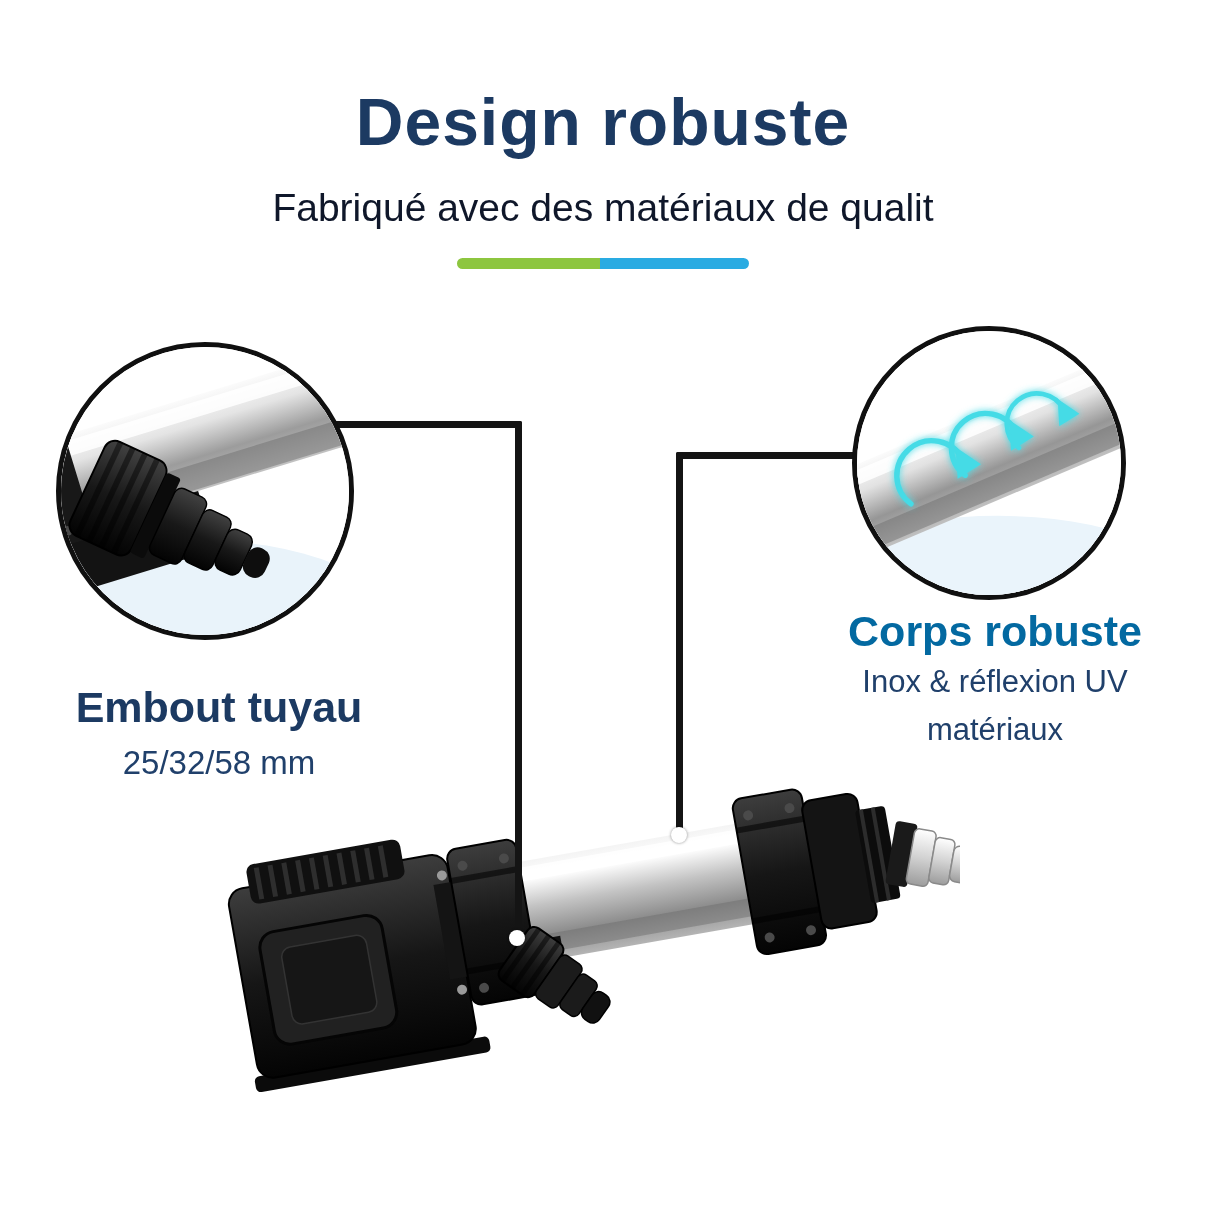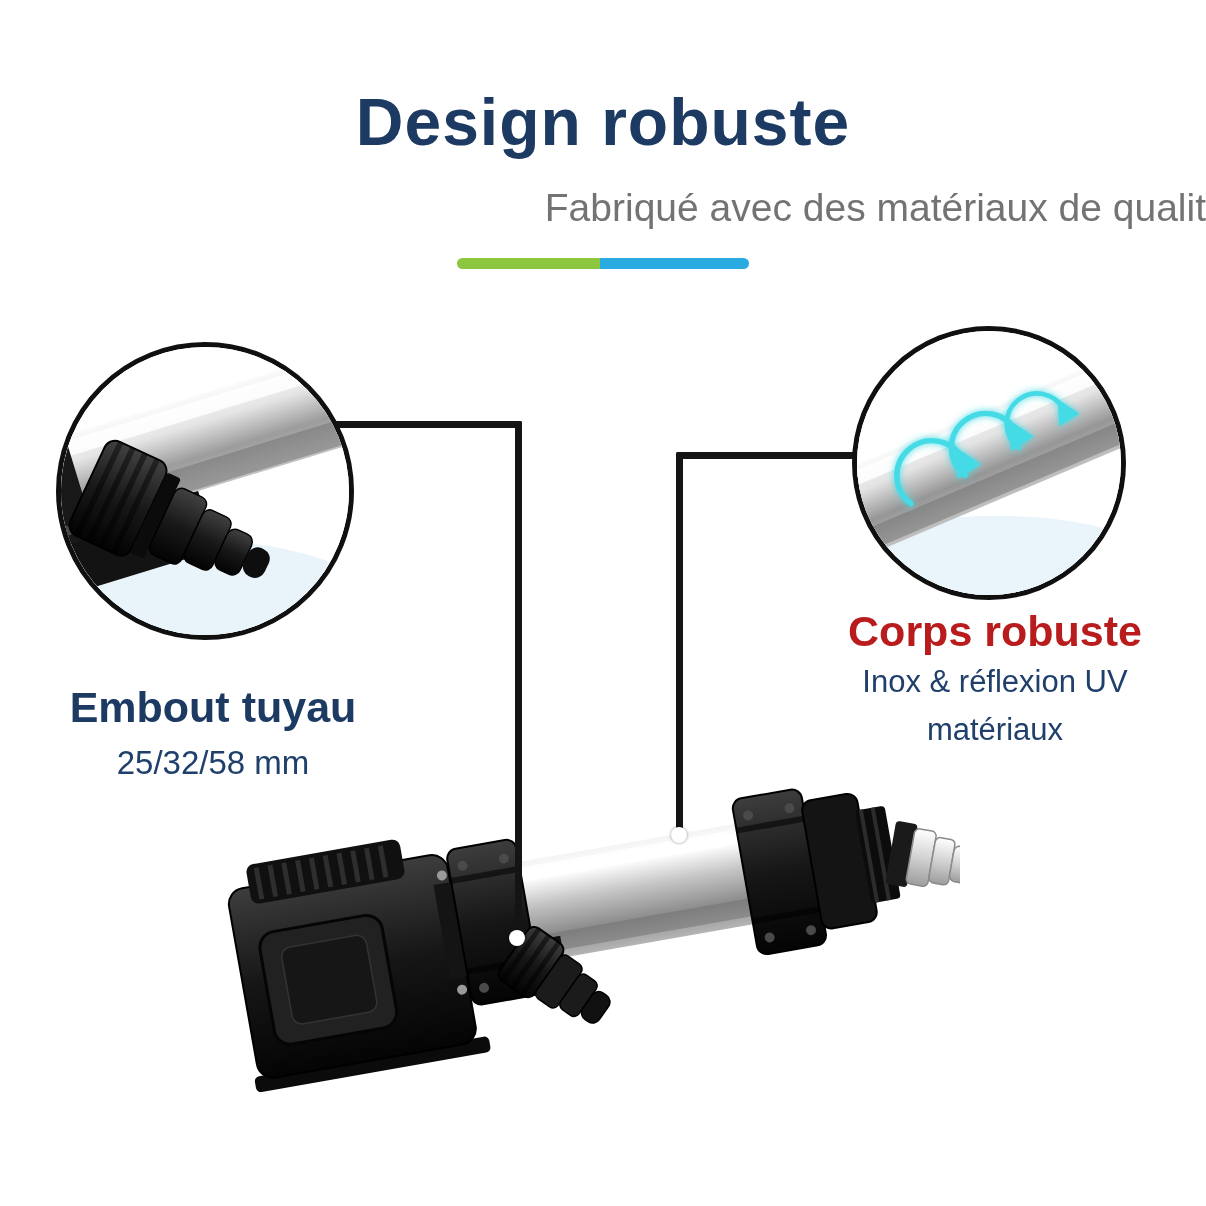--- a/index.html
+++ b/index.html
@@ -40,33 +40,33 @@
     position:absolute;border-radius:50%;border:5px solid #101010;
     overflow:hidden;background:#ffffff;box-sizing:border-box;
   }
   .circle-left{left:56px;top:342px;width:298px;height:298px;}
   .circle-right{left:852px;top:326px;width:274px;height:274px;}
   .circle svg{display:block;width:100%;height:100%;}
 
   .product{position:absolute;left:200px;top:680px;width:760px;height:420px;}
 
   .label-block{position:absolute;text-align:center;color:#1c3a62;}
-  .label-left{left:36px;top:684px;width:354px;}
+  .label-left{left:42px;top:684px;width:354px;}
   .label-right{left:808px;top:608px;width:374px;}
   .label-title{font-size:43px;font-weight:bold;line-height:1.1;margin:0;}
   .label-sub{font-size:33px;font-weight:500;margin:10px 0 0 0;line-height:1.35;}
   .label-sub2{font-size:31px;font-weight:500;margin:6px 0 0 0;line-height:1.35;}
 </style>
 </head>
 <body>
 
 <div class="stage">
 
   <h1 class="title" style="color: rgb(28, 58, 98);">Design robuste</h1>
-  <p class="subtitle" style="color: #737373; text-align: right;">Fabriqué avec des matériaux de qualit</p>
+  <p class="subtitle" style="color: #0f172a;">Fabriqué avec des matériaux de qualit</p>
 
   <div class="divider">
     <span class="g" style="background: rgb(141, 198, 63);"></span>
     <span class="b" style="background: rgb(41, 171, 226);"></span>
   </div>
 
   <svg class="product" viewBox="0 0 760 420">
     <defs>
       <linearGradient id="steelG" x1="0" y1="0" x2="0" y2="1">
         <stop offset="0" stop-color="#f4f4f4"></stop>
@@ -248,18 +248,18 @@
       </g>
     </svg>
   </div>
 
   <div class="label-block label-left">
     <p class="label-title" style="color: rgb(28, 58, 98);">Embout tuyau</p>
     <p class="label-sub" style="color: rgb(32, 64, 107);">25/32/58 mm</p>
   </div>
 
   <div class="label-block label-right">
-    <p class="label-title" style="color: #b91c1c;">Corps robuste</p>
+    <p class="label-title" style="color: #0369a1;">Corps robuste</p>
     <p class="label-sub2" style="color: rgb(32, 64, 107);">Inox &amp; réflexion UV</p>
     <p class="label-sub2" style="color: rgb(32, 64, 107);">matériaux</p>
   </div>
 
 </div>
 
 </body></html>

